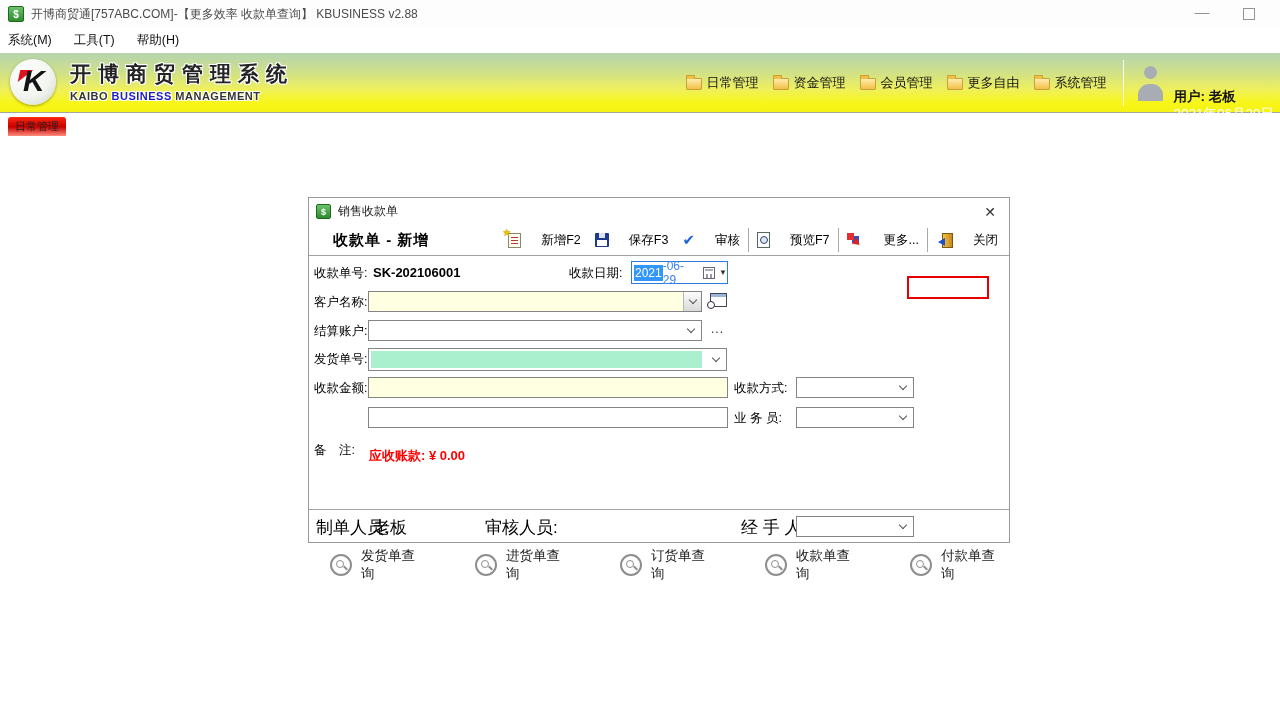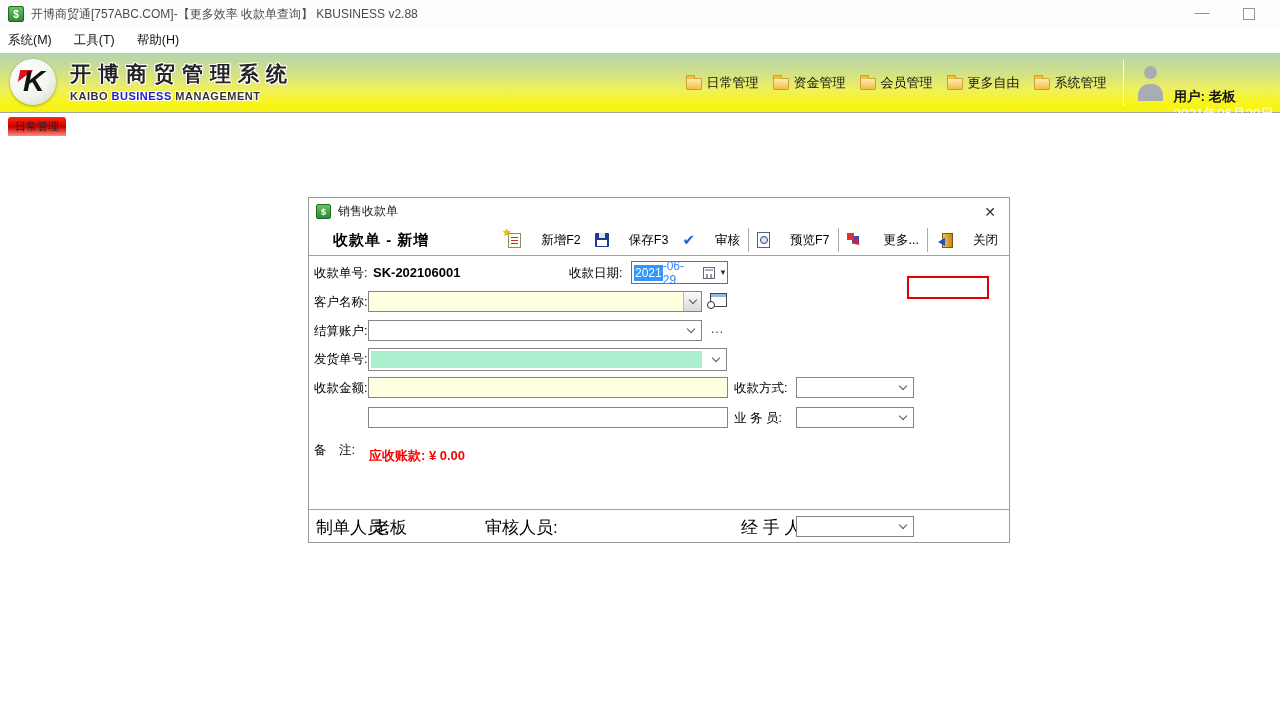--- a/index.html
+++ b/index.html
@@ -286,14 +286,36 @@
       <div class="flabel" style="left:432px;">经 手 人:</div>
       <div class="combo" style="left:487px; top:6px; width:118px;">
         <span class="spacer"></span>
         <span class="dd-flat">
             <span class="chev"></span>
           </span>
       </div>
     </div>
   </div>
 
+  <div class="querybar">
+    <div class="qlink">
+      <span class="q-icon"></span>
+      <span>发货单查询</span>
+    </div>
+    <div class="qlink">
+      <span class="q-icon"></span>
+      <span>进货单查询</span>
+    </div>
+    <div class="qlink">
+      <span class="q-icon"></span>
+      <span>订货单查询</span>
+    </div>
+    <div class="qlink">
+      <span class="q-icon"></span>
+      <span>收款单查询</span>
+    </div>
+    <div class="qlink">
+      <span class="q-icon"></span>
+      <span>付款单查询</span>
+    </div>
+  </div>
 
 </div>
 
 </body></html>

